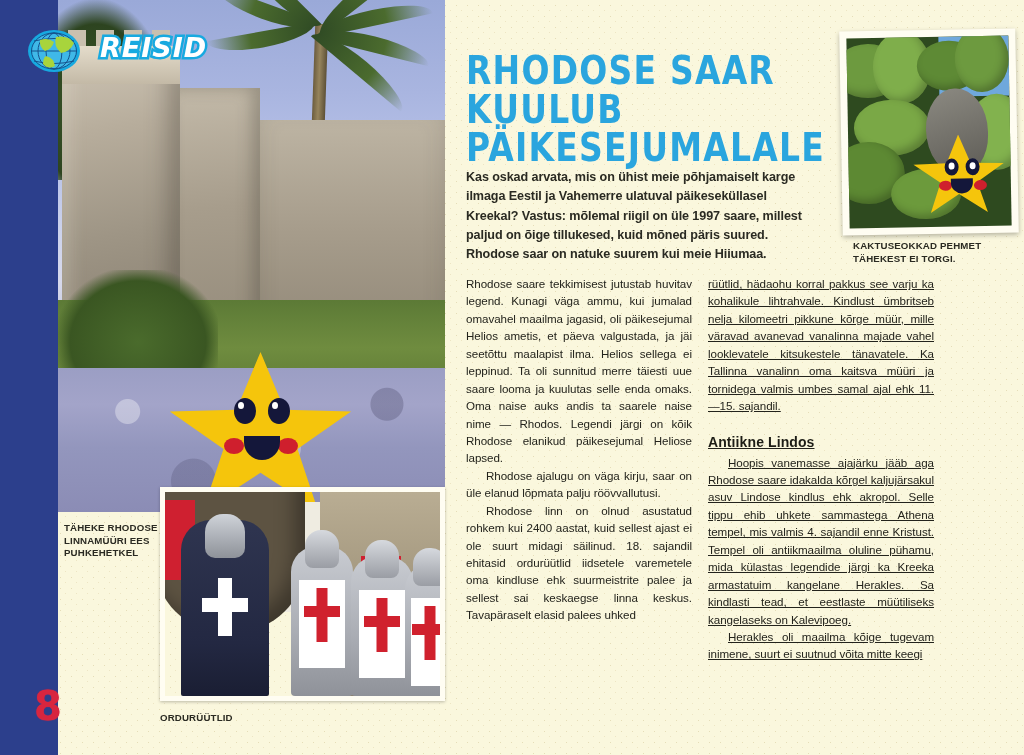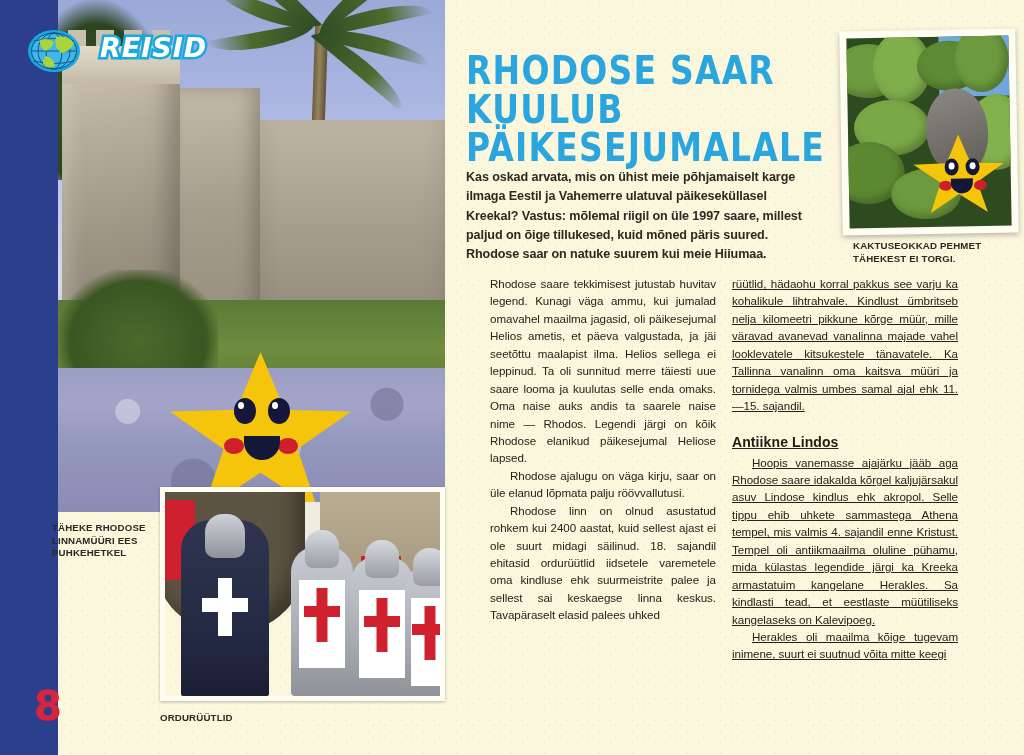--- a/index.html
+++ b/index.html
@@ -200,38 +200,37 @@
   .lead{
     position:absolute;left:466px;top:168px;width:353px;
     font-size:12.6px;line-height:1.53;font-weight:bold;color:#2a2a22;
     letter-spacing:-.1px;
   }
   .col{
     position:absolute;top:275px;width:226px;
     font-size:11.6px;line-height:1.505;color:#23231c;
     text-align:justify;
     letter-spacing:-.05px;
-    margin-left:24px;
   }
   .col.left{left:466px;}
   .col.right{left:708px;text-decoration:underline;}
   .col p{margin:0;text-indent:20px;}
   .col p.noind{text-indent:0;}
   .col h3{
     margin:17px 0 1px 0;font-size:14px;font-weight:bold;color:#1d1d16;
     letter-spacing:.1px;
   }
 
   
   .caption{
     position:absolute;
     font-size:9.7px;font-weight:bold;line-height:1.3;
     color:#2a2a22;letter-spacing:.15px;text-transform:uppercase;
   }
-  .cap-tower{left:52px;top:522px;width:118px;}
+  .cap-tower{left:64px;top:522px;width:118px;}
   .cap-knights{left:160px;top:712px;width:170px;}
   .cap-cactus{left:853px;top:240px;width:180px;}
 
   
   .logo{position:absolute;left:26px;top:26px;width:150px;height:50px;}
   .logo-text{
     position:absolute;left:54px;top:6px;
     font-family:"DejaVu Sans", sans-serif;
     font-weight:bold;font-style:italic;font-size:27px;
     color:#ffffff;letter-spacing:1px;

